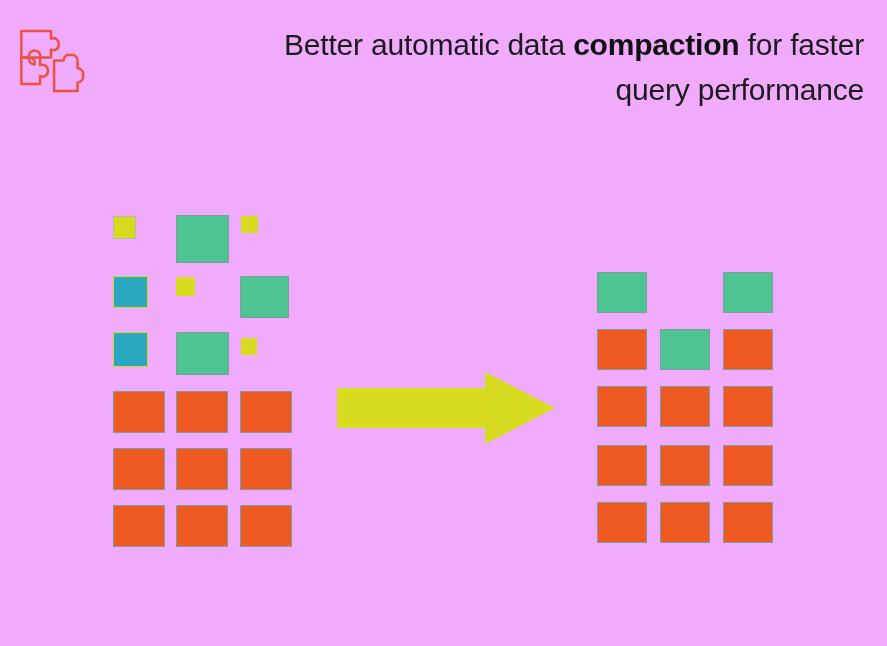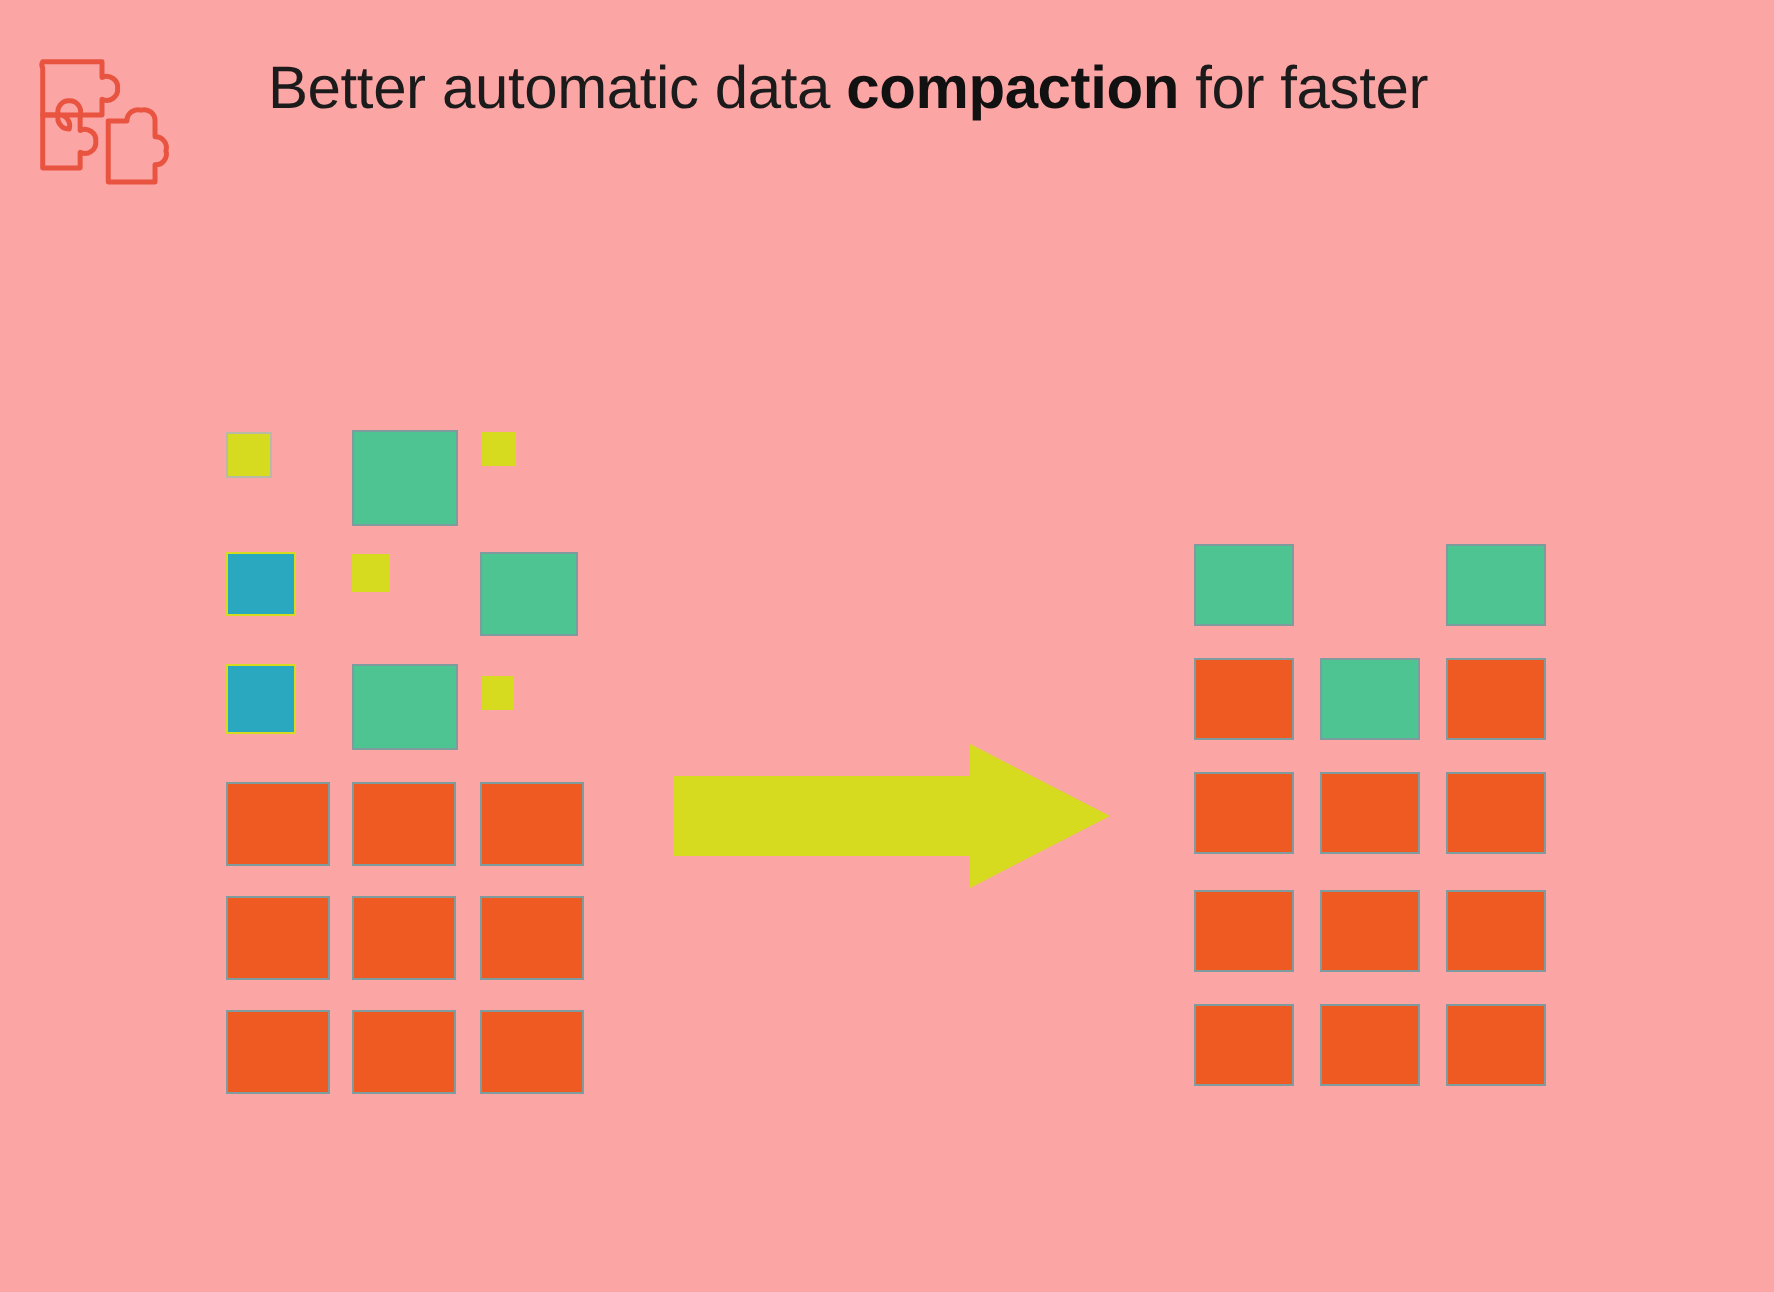--- a/index.html
+++ b/index.html
@@ -14,21 +14,22 @@
     overflow: hidden;
     font-family: "DejaVu Sans", sans-serif;
   }
 
   
   #slide {
     position: absolute;
     left: 0; top: 0;
     width: 887px;
     height: 646px;
-    background: #fca5a5;
+    background: #f0abfc;
+    text-align: right;
   }
 
   
   #puzzle-icon {
     position: absolute;
     left: 12px;
     top: 20px;
     width: 78px;
     height: 78px;
   }
@@ -89,21 +90,21 @@
 
         <path d="M12 48 h10 a7 7 0 0 1 7 9 a7 7 0 0 1 -7 -9 h14 v10
                  a7 7 0 0 1 10 7 a7 7 0 0 1 -10 7 v10 h-24 v-34 z"></path>
 
         <path d="M54 52 h12 a7 7 0 0 1 9 -7 a7 7 0 0 1 9 7 h0 v10
                  a7 7 0 0 1 7 9 a7 7 0 0 1 -7 9 v11 h-30 v-39 z"></path>
       </g>
     </svg>
   </div>
 
-  <div id="slide-title"><span>Better automatic data </span><span class="bold">compaction</span><span> for faster</span><br></div>
+  <div id="slide-title"><span>Better automatic data </span><span class="bold">compaction</span><span> for faster</span><br><span>query performance</span></div>
 
   <div id="diagram">
 
     <div id="before-grid">
         <div class="tile" style="left: 113px; top: 216px; width: 23px; height: 23px; background: rgb(214, 219, 32); border: 1.5px solid rgb(185, 185, 168);"></div>
         <div class="tile" style="left: 176px; top: 215px; width: 53px; height: 48px; background: rgb(78, 196, 146); border: 1.5px solid rgb(126, 156, 158);"></div>
         <div class="tile" style="left: 241px; top: 216px; width: 17px; height: 17px; background: rgb(214, 219, 32); border: 1.5px solid rgb(214, 219, 32);"></div>
         <div class="tile" style="left: 113px; top: 276px; width: 35px; height: 32px; background: rgb(41, 168, 192); border: 1.5px solid rgb(214, 219, 32);"></div>
         <div class="tile" style="left: 176px; top: 277px; width: 19px; height: 19px; background: rgb(214, 219, 32); border: 1.5px solid rgb(214, 219, 32);"></div>
         <div class="tile" style="left: 240px; top: 276px; width: 49px; height: 42px; background: rgb(78, 196, 146); border: 1.5px solid rgb(126, 156, 158);"></div>

